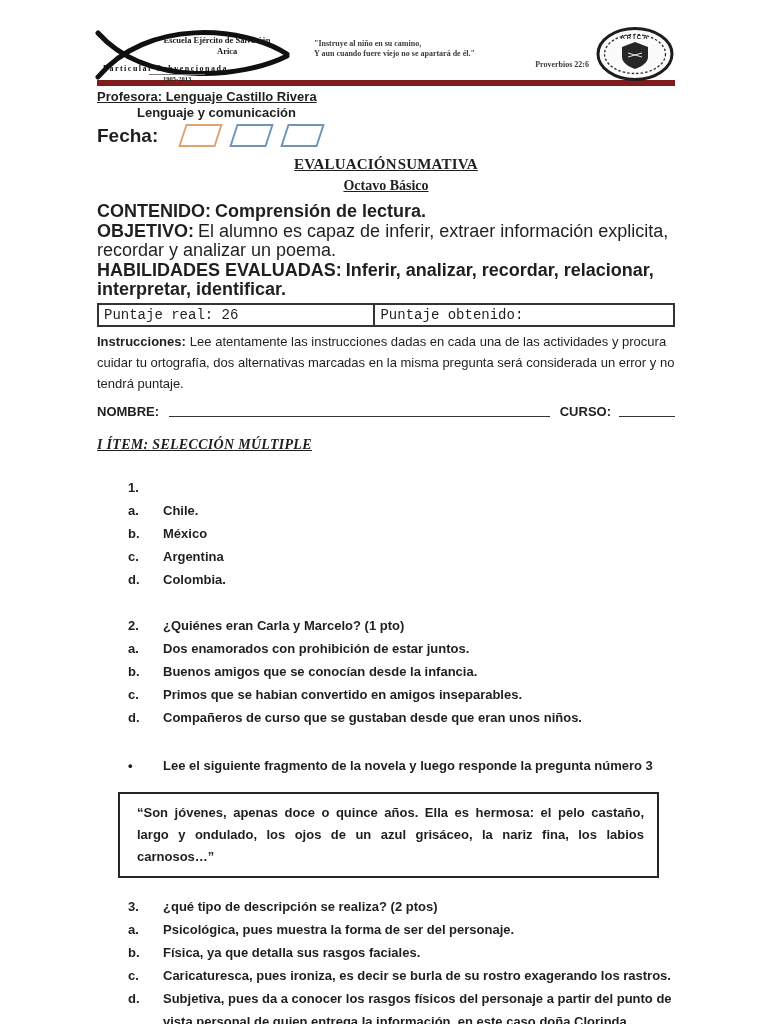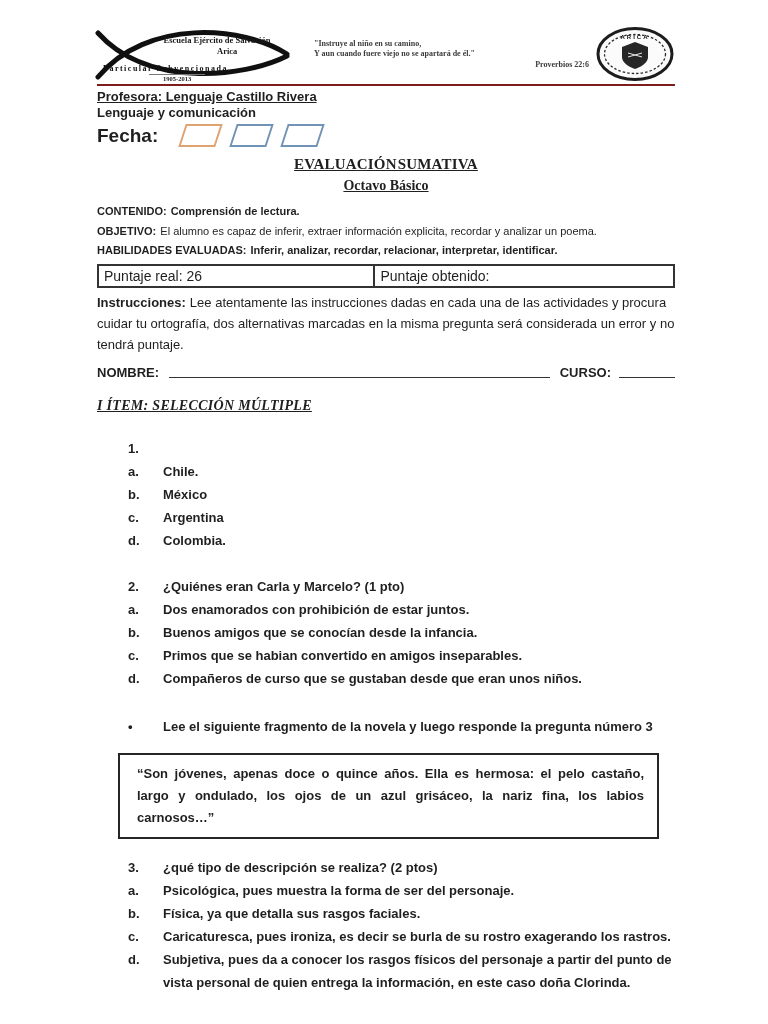--- a/index.html
+++ b/index.html
@@ -1,52 +1,52 @@
 <!DOCTYPE html>
 <html><head>
 <meta charset="utf-8">
 <style>
   html,body{margin:0;padding:0;}
   body{width:768px;height:1024px;background:#ffffff;font-family:"Liberation Sans",sans-serif;color:#1f1f1f;overflow:hidden;}
   .page{position:relative;width:578px;margin-left:97px;padding-top:26px;}
 
   
-  .header{display:flex;justify-content:space-between;align-items:flex-start;border-bottom:2px solid #7f1d1d;padding-bottom:3px;height:60px;box-sizing:border-box;}
+  .header{display:flex;justify-content:space-between;align-items:flex-start;border-bottom:6px solid #7f1d1d;padding-bottom:3px;height:60px;box-sizing:border-box;}
   .logo{position:relative;width:205px;height:56px;flex:none;}
   .logo svg{position:absolute;left:-6px;top:0;}
   .logo-l1{position:absolute;left:42px;top:9px;width:156px;text-align:center;font:bold 8.5px "Liberation Serif",serif;color:#1a1a1a;white-space:nowrap;}
   .logo-l2{position:absolute;left:120px;top:20px;font:bold 8.5px "Liberation Serif",serif;color:#1a1a1a;}
   .logo-l3{position:absolute;left:6px;top:38px;font:bold 8px "Liberation Serif",serif;letter-spacing:1.5px;color:#111;white-space:nowrap;}
   .logo-l4{position:absolute;left:52px;top:48px;font:bold 6.5px "Liberation Serif",serif;color:#222;border-top:1px solid #777;padding:0 14px;}
   .verse{flex:1;padding:13px 4px 0 12px;font:bold 8px "Liberation Serif",serif;color:#3c3c3c;line-height:9.5px;}
   .verse-ref{text-align:right;margin-top:2px;padding-right:2px;}
   .badge{width:80px;height:56px;flex:none;}
 
   
   .teacher{margin-top:3px;font-size:13px;font-weight:bold;}
   .teacher span{text-decoration:underline;}
-  .subject{margin-top:1px;font-size:13px;font-weight:bold;}
+  .subject{margin-top:1px;font-size:13px;font-weight:bold;margin-left:40px;}
   .date-row{display:flex;align-items:center;margin-top:3px;height:25px;}
   .date-label{font-size:19px;font-weight:bold;margin-right:24px;}
   .pgram{width:33px;height:19px;border:2px solid;transform:skewX(-18deg);margin-right:14px;background:#fff;}
   .pgram-orange{border-color:#dfa271;}
   .pgram-blue{border-color:#7193b5;}
 
   
   .title{margin-top:8px;text-align:center;font:bold 15px "Liberation Serif",serif;letter-spacing:0.2px;word-spacing:-3px;}
   .title span,.subtitle span{text-decoration:underline;}
   .subtitle{margin-top:5px;text-align:center;font:bold 14px "Liberation Serif",serif;}
 
   
-  .details{margin-top:8px;font-size:11px;line-height:19.5px;}
+  .details{margin-top:8px;font-size:18px;line-height:19.5px;}
   .b{font-weight:bold;}
   .lbl{font-weight:bold;margin-right:4px;}
 
   
-  .score-table{width:100%;border-collapse:collapse;margin-top:3px;font-family:Liberation Sans, sans-serif;font-size:14px;border-radius:12px;}
+  .score-table{width:100%;border-collapse:collapse;margin-top:3px;font-family:Liberation Mono, monospace;font-size:14px;border-radius:12px;}
   .score-table td{border:2px solid #333;padding:0 5px;height:20px;}
   .score-table td:first-child{width:48%;}
 
   
   .instructions{margin-top:4px;font-size:13px;line-height:21px;}
 
   
   .name-row{display:flex;align-items:flex-end;margin-top:7px;font-size:13px;font-weight:bold;height:18px;}
   .fill-line{flex:1;border-bottom:1.5px solid #333;margin:0 10px 2px 10px;height:12px;}
   .short-line{width:56px;border-bottom:1.5px solid #333;margin:0 0 2px 8px;height:12px;}

